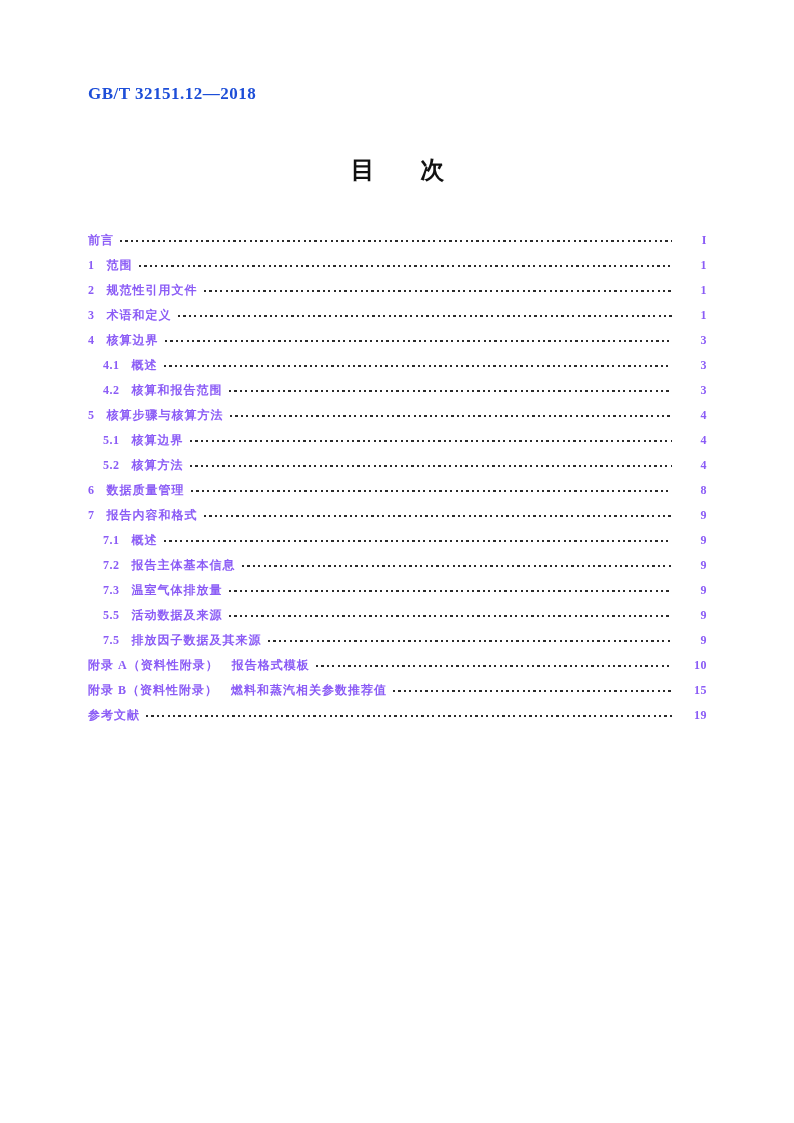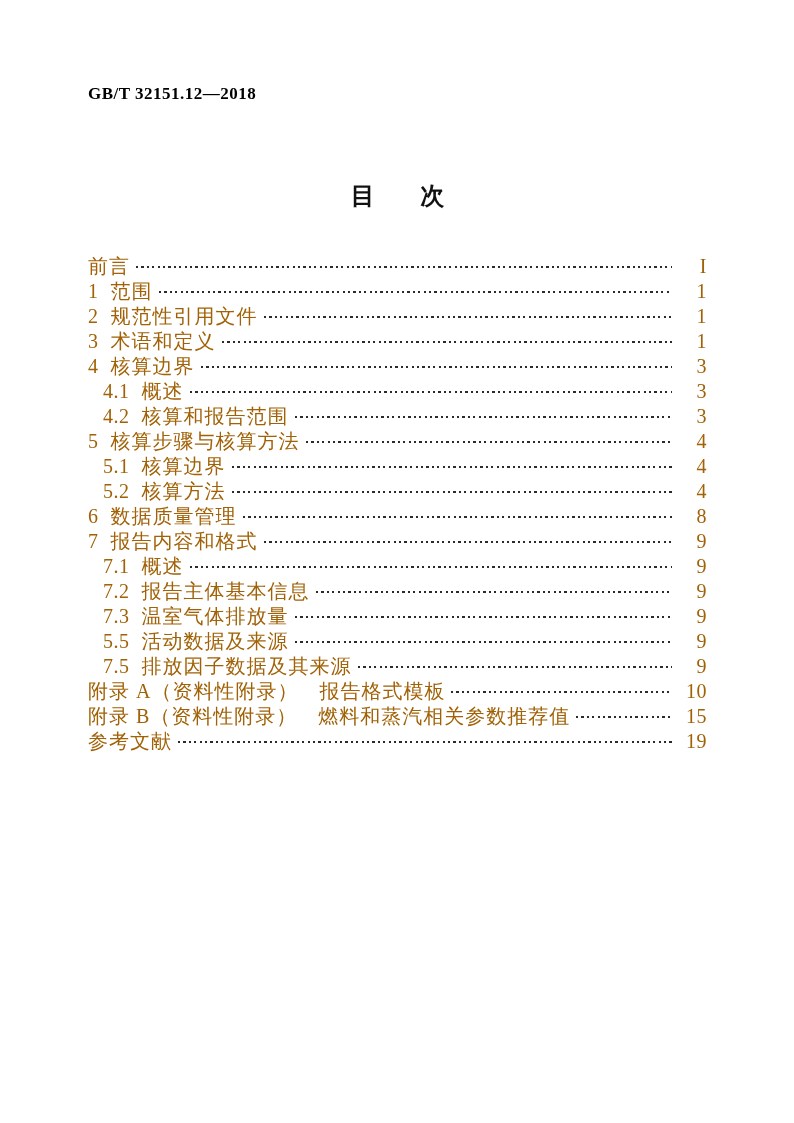--- a/index.html
+++ b/index.html
@@ -19,41 +19,42 @@
     box-sizing: border-box;
     width: 794px;
     height: 1123px;
     padding: 85px 87px 0 88px;
   }
   .doc-header {
     font-weight: bold;
     font-size: 17px;
     letter-spacing: 0.5px;
     line-height: 1.1;
-    color: #000000;
+    color: #1d4ed8;
   }
   .doc-title {
-    margin-top: 76px;
+    margin-top: 50px;
     text-align: center;
     font-weight: bold;
     font-size: 24px;
     letter-spacing: 0.45em;
     text-indent: 0.45em; 
     white-space: pre;
     color: #111;
   }
   .toc {
     margin-top: 42px;
   }
   .toc-row {
     display: flex;
     align-items: center;
     height: 25px;
-    font-size: 20px;
-    color: #a16207;
+    font-size: 12px;
+    color: #8b5cf6;
+    font-weight: bold;
   }
   .toc-row.level-1 {
     padding-left: 15px;
     justify-content: flex-end;
   }
   .toc-num {
     margin-right: 12px;
     letter-spacing: 0.5px;
     white-space: pre;
   }

